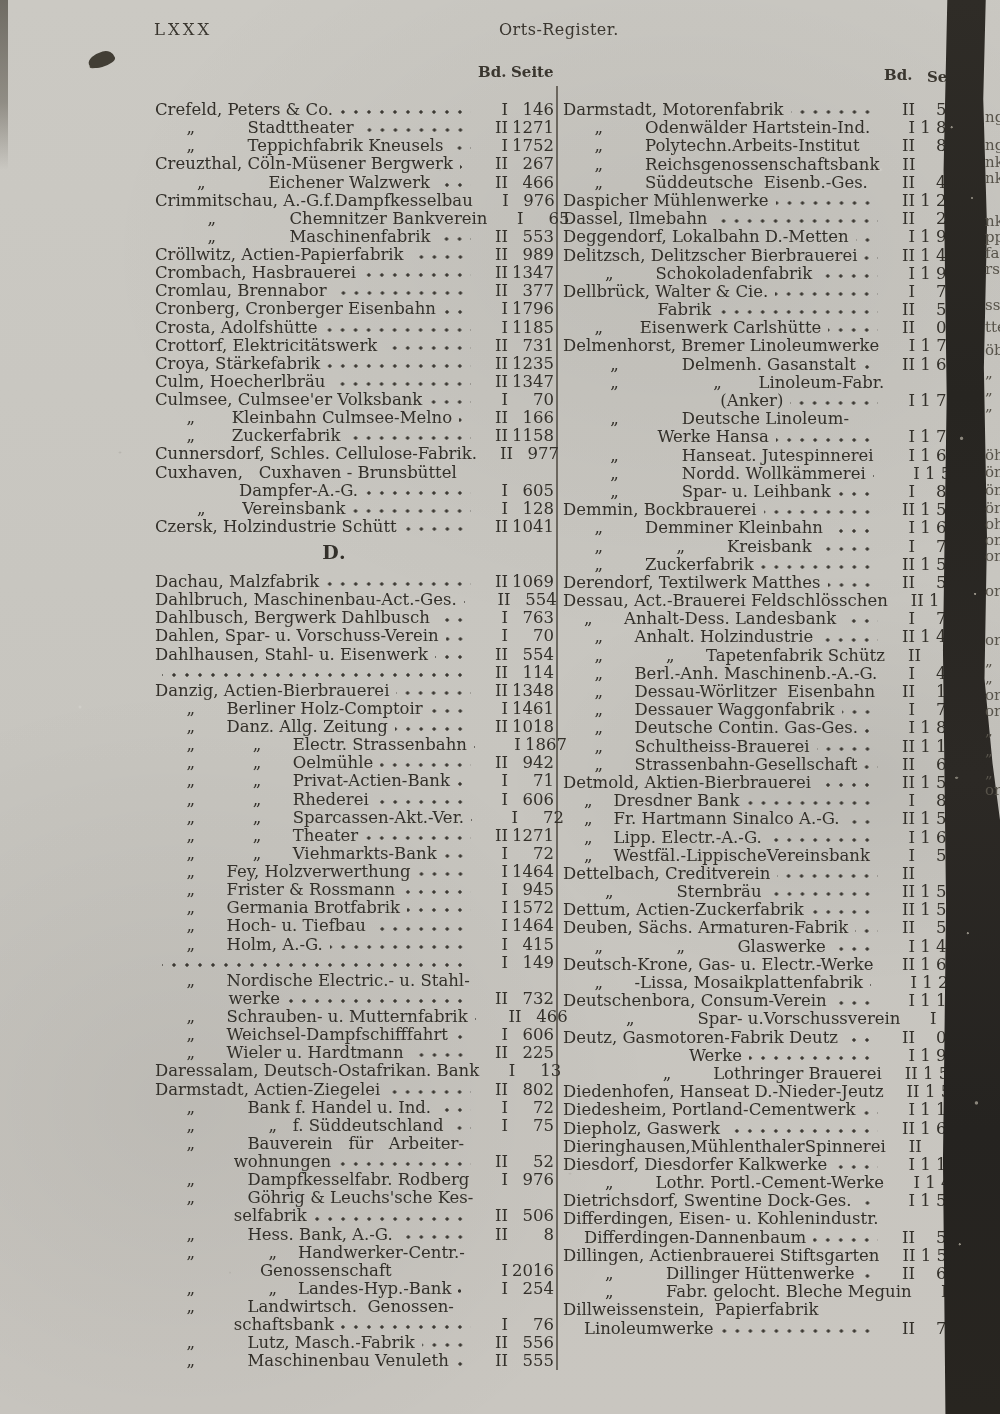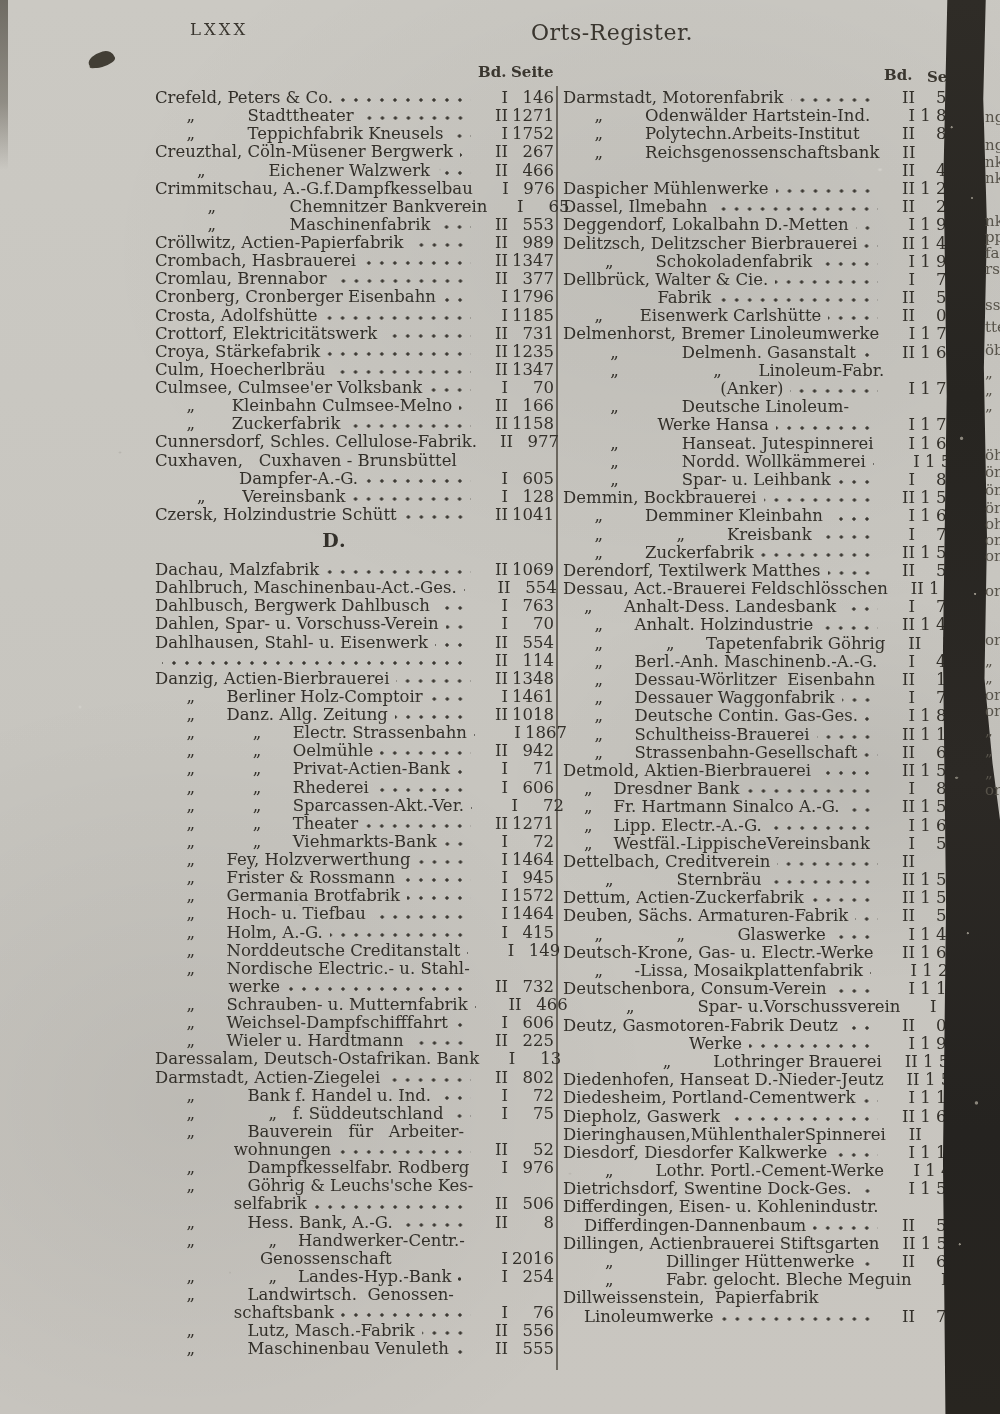--- a/index.html
+++ b/index.html
@@ -21,25 +21,25 @@
     background-image:
       radial-gradient(3px 2px at 12% 32%, rgba(60,55,45,.25), transparent 70%),
       radial-gradient(2px 2px at 44% 12%, rgba(60,55,45,.22), transparent 70%),
       radial-gradient(3px 3px at 30% 64%, rgba(60,55,45,.18), transparent 70%),
       radial-gradient(2px 2px at 70% 40%, rgba(60,55,45,.2), transparent 70%),
       radial-gradient(3px 2px at 57% 83%, rgba(60,55,45,.2), transparent 70%),
       radial-gradient(2px 2px at 23% 90%, rgba(60,55,45,.22), transparent 70%),
       radial-gradient(4px 3px at 88% 12%, rgba(255,255,250,.5), transparent 70%),
       radial-gradient(3px 3px at 8% 50%, rgba(255,255,250,.4), transparent 70%);
   }
-  .folio{position:absolute;left:154px;top:20px;font-size:16.5px;letter-spacing:3px;color:#3a362f;margin-left:36px;}
-  .title{position:absolute;left:499px;top:20px;font-size:22px;letter-spacing:.5px;color:#3a362f;margin-left:32px;}
+  .folio{position:absolute;left:154px;top:20px;font-size:16.5px;letter-spacing:3px;color:#3a362f;}
+  .title{position:absolute;left:499px;top:20px;font-size:16px;letter-spacing:.5px;color:#3a362f;}
   .colhead{position:absolute;font-size:15px;font-weight:bold;color:#3a362f;}
   .divider{position:absolute;left:556px;top:86px;width:1.6px;height:1284px;background:#5a564d;opacity:.85;}
-  .col{position:absolute;top:88px;font-size:16.5px;}
+  .col{position:absolute;top:100px;font-size:16.5px;}
   .col-left{left:155px;width:399px;}
   .col-right{left:563px;width:394px;}
   .line{display:flex;align-items:baseline;white-space:nowrap;height:18.2px;}
   .col-left .line{height:18.14px;}
   .line .t{flex:none;white-space:pre;}
   .line .fill{flex:1 1 auto;min-width:4px;}
   .line .lead{
     flex:1 1 auto;min-width:10px;align-self:flex-end;
     height:6px;margin:0 5px 3px 7px;
     background-image:radial-gradient(circle at 2px 3px,#3c3933 1.35px,rgba(0,0,0,0) 2px);
@@ -360,21 +360,20 @@
         <span class="b">I</span>
         <span class="s">1464</span>
       </div>
       <div class="line">
         <span class="t">      „      Holm, A.-G.</span>
         <span class="lead"></span>
         <span class="b">I</span>
         <span class="s">415</span>
       </div>
       <div class="line">
-        <span class="t">      „      Norddeutsche Creditanstalt</span>
         <span class="lead"></span>
         <span class="b">I</span>
         <span class="s">149</span>
       </div>
       <div class="line">
         <span class="t">      „      Nordische Electric.- u. Stahl-</span>
         <span class="fill"></span>
         <span class="b"></span>
         <span class="s"></span>
       </div>
@@ -524,20 +523,21 @@
         <span class="b">II</span>
         <span class="s">82</span>
       </div>
       <div class="line">
         <span class="t">      „        Reichsgenossenschaftsbank</span>
         <span class="fill"></span>
         <span class="b">II</span>
         <span class="s">8</span>
       </div>
       <div class="line">
+        <span class="t">      „        Süddeutsche  Eisenb.-Ges.</span>
         <span class="fill"></span>
         <span class="b">II</span>
         <span class="s">45</span>
       </div>
       <div class="line">
         <span class="t">Daspicher Mühlenwerke</span>
         <span class="lead"></span>
         <span class="b">II</span>
         <span class="s">1 27</span>
       </div>
@@ -679,21 +679,21 @@
         <span class="b">I</span>
         <span class="s">77</span>
       </div>
       <div class="line">
         <span class="t">      „      Anhalt. Holzindustrie</span>
         <span class="lead"></span>
         <span class="b">II</span>
         <span class="s">1 42</span>
       </div>
       <div class="line">
-        <span class="t">      „            „      Tapetenfabrik Göhrig</span>
+        <span class="t">      „            „      Tapetenfabrik Schütz</span>
         <span class="fill"></span>
         <span class="b">II</span>
         <span class="s">78</span>
       </div>
       <div class="line">
         <span class="t">      „      Berl.-Anh. Maschinenb.-A.-G.</span>
         <span class="fill"></span>
         <span class="b">I</span>
         <span class="s">45</span>
       </div>

